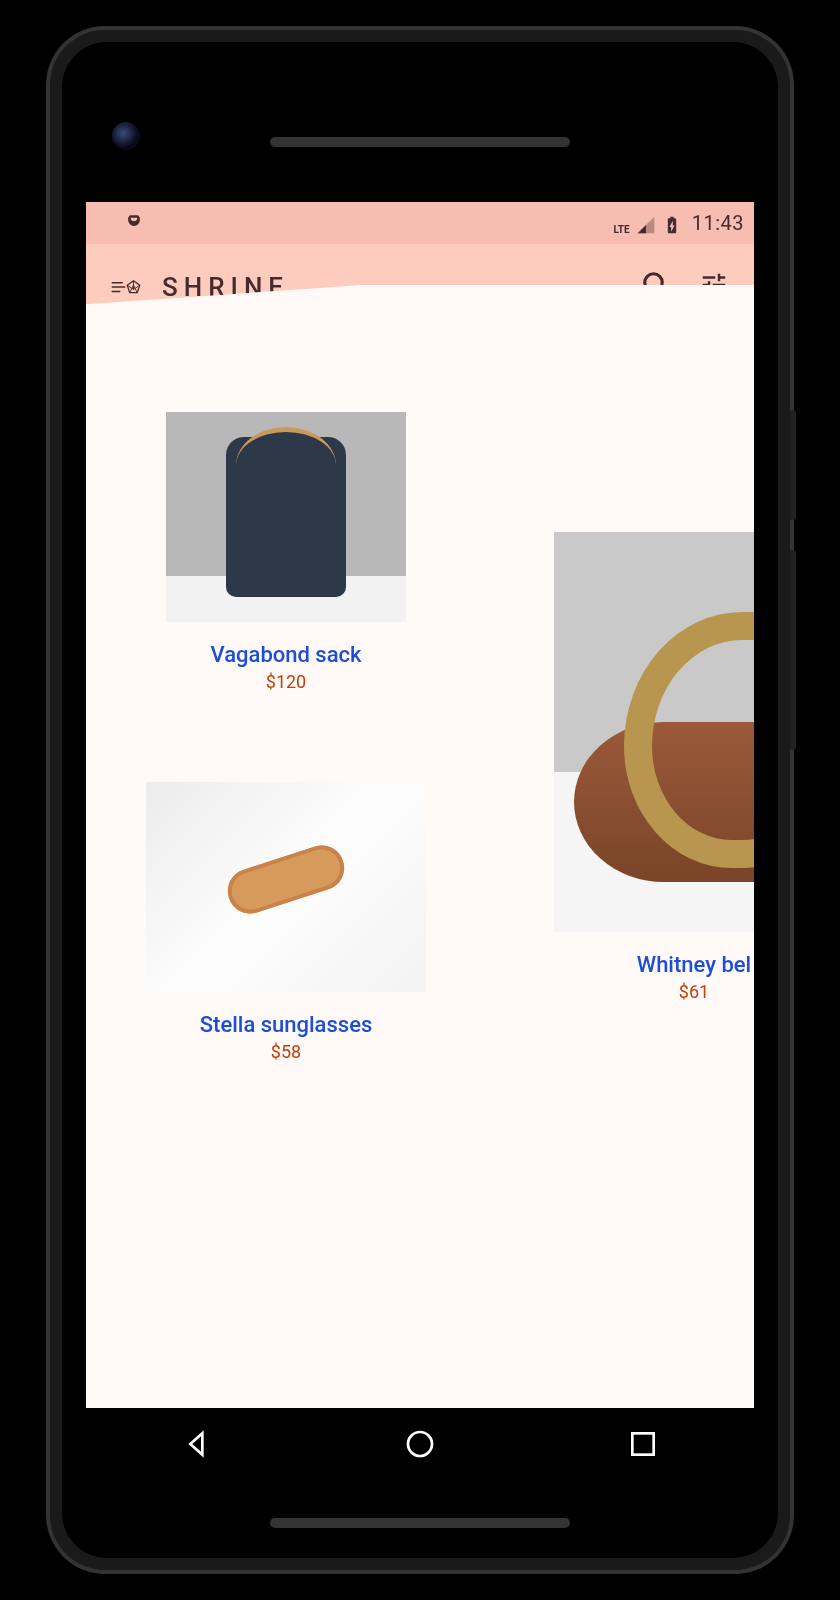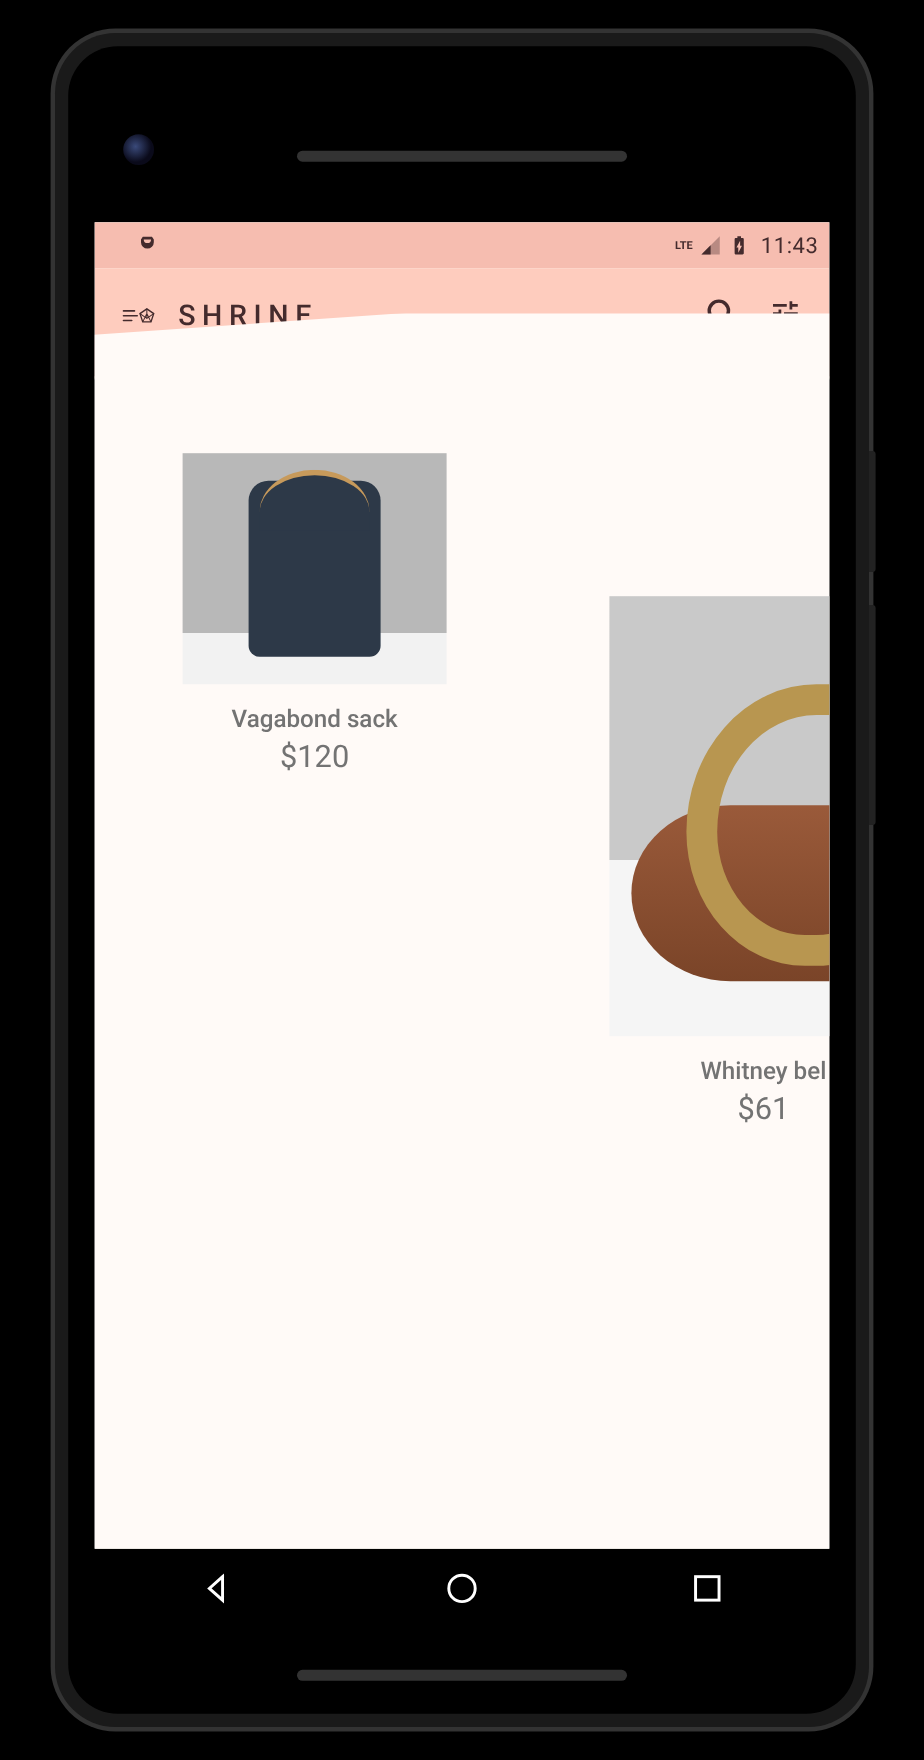--- a/index.html
+++ b/index.html
@@ -75,21 +75,21 @@
   .status-bar {
     height: 42px;
     background: #f6bdb0;
     display: flex;
     align-items: center;
     justify-content: space-between;
     padding: 0 10px;
     color: #442b2d;
     font-size: 20px;
   }
-  .status-left, .status-right { display: flex; align-items: center; gap: 6px; margin-left: 28px; }
+  .status-left, .status-right { display: flex; align-items: flex-end; gap: 6px; margin-left: 28px; }
   .status-right svg { display: block; }
   .status-time { font-weight: 400; letter-spacing: 0.5px; margin-left: 4px; }
   .lte { font-size: 10px; font-weight: 700; }
 
   
   .appbar-wrap {
     position: relative;
     height: 100px;
     background: #feccbe;
   }
@@ -143,30 +143,30 @@
   .content {
     position: absolute;
     left: 0; right: 0; top: 140px; bottom: 0;
     background: #fffaf7;
   }
 
   .product-col {
     position: absolute;
   }
   .col-left { left: 60px; top: 70px; width: 280px; }
-  .col-right { right: -80px; top: 200px; width: 280px; }
+  .col-right { right: -80px; top: 190px; width: 280px; }
 
   .product-card { text-align: center; margin-bottom: 90px; }
   .product-image {
     width: 240px; height: 210px;
     margin: 0 auto 20px;
     background: #ddd;
   }
-  .product-name { color: #737373; font-size: 22px; font-weight: 500; margin-bottom: 4px; }
-  .product-price { color: #737373; font-size: 28px; }
+  .product-name { color: #1d4ed8; font-size: 22px; font-weight: 500; margin-bottom: 4px; }
+  .product-price { color: #c2410c; font-size: 18px; }
 
   
   .img-backpack {
     background: linear-gradient(#b8b8b8 0%, #b8b8b8 78%, #f2f2f2 78%);
     position: relative;
   }
   .img-backpack::before {
     content: "";
     position: absolute;
     left: 60px; top: 25px;
@@ -312,20 +312,25 @@
       </div>
 
       <div class="content">
 
         <div class="product-col col-left">
           <div class="product-card">
             <div class="product-image img-backpack"></div>
             <div class="product-name">Vagabond sack</div>
             <div class="product-price">$120</div>
           </div>
+          <div class="product-card">
+            <div class="product-image img-sunglasses"></div>
+            <div class="product-name">Stella sunglasses</div>
+            <div class="product-price">$58</div>
+          </div>
         </div>
 
         <div class="product-col col-right">
           <div class="product-card">
             <div class="product-image img-belt"></div>
             <div class="product-name">Whitney bel</div>
             <div class="product-price">$61</div>
           </div>
         </div>
 

